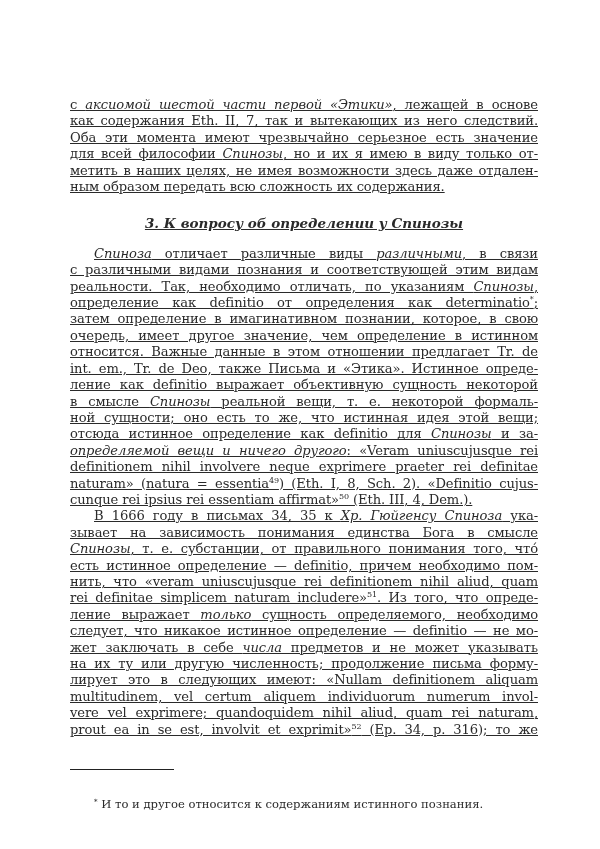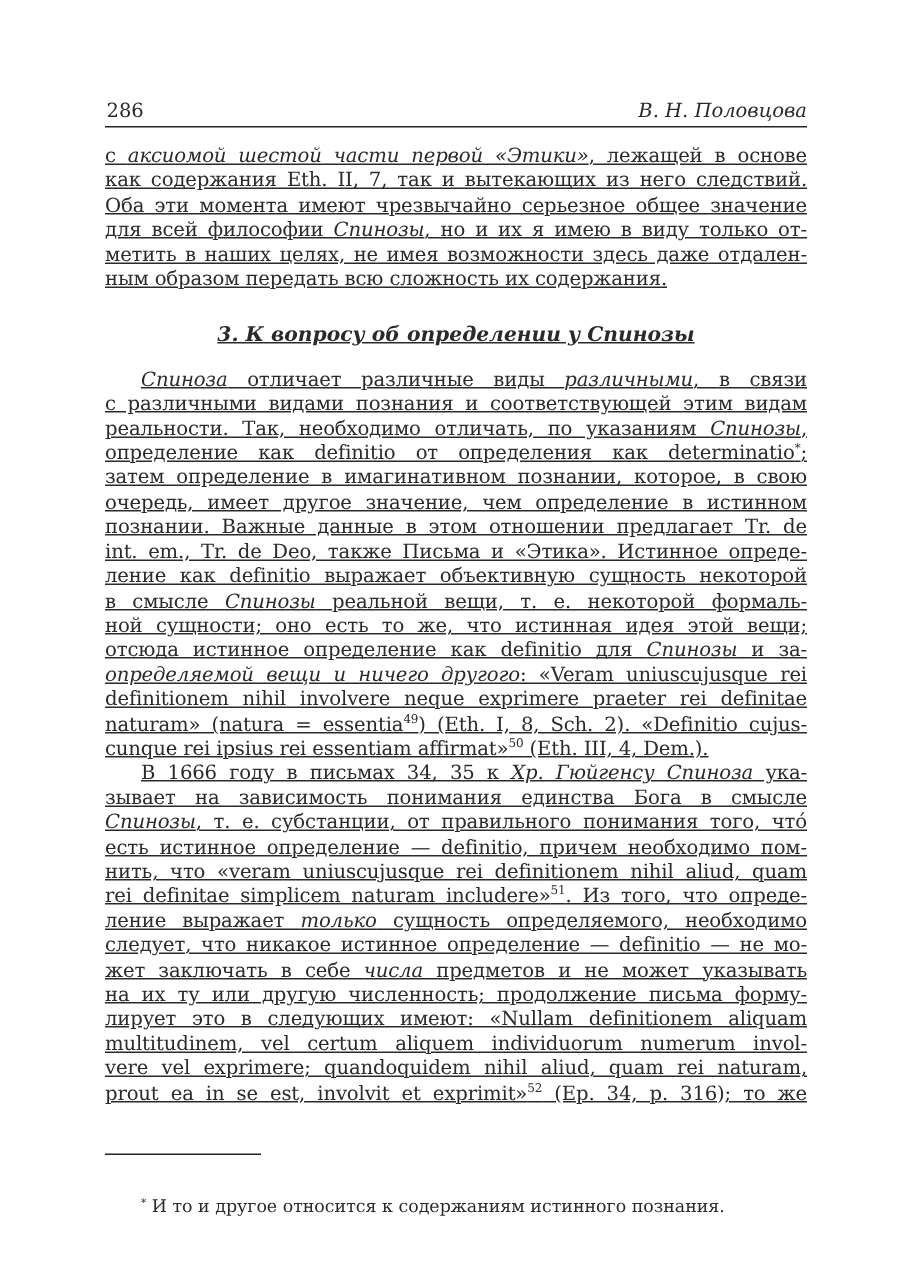--- a/index.html
+++ b/index.html
@@ -107,43 +107,39 @@
     .footnote sup {
       font-size: 7px;
       vertical-align: 4px;
     }
   </style>
 </head>
 <body>
 
 <div class="page">
 
-  <div class="running-head">
-    <span class="page-number">286</span>
-    <span class="author">В. Н. Половцова</span>
-  </div>
 
   <div class="body-text">
     <p>
         <span class="line">с <i>аксиомой шестой части первой «Этики»</i>, лежащей в основе</span>
         <span class="line">как содержания Eth. II, 7, так и вытекающих из него следствий.</span>
-        <span class="line">Оба эти момента имеют чрезвычайно серьезное общее значение</span>
+        <span class="line">Оба эти момента имеют чрезвычайно серьезное есть значение</span>
         <span class="line">для всей философии <i>Спинозы</i>, но и их я имею в виду только от-</span>
         <span class="line">метить в наших целях, не имея возможности здесь даже отдален-</span>
         <span class="line last">ным образом передать всю сложность их содержания.</span>
       </p>
     <p class="section-heading">3. К вопросу об определении у Спинозы</p>
     <p>
         <span class="line indent"><i>Спиноза</i> отличает различные виды <i>различными</i>, в связи</span>
         <span class="line">с различными видами познания и соответствующей этим видам</span>
         <span class="line">реальности. Так, необходимо отличать, по указаниям <i>Спинозы</i>,</span>
         <span class="line">определение как definitio от определения как determinatio<sup>*</sup>;</span>
         <span class="line">затем определение в имагинативном познании, которое, в свою</span>
         <span class="line">очередь, имеет другое значение, чем определение в истинном</span>
-        <span class="line">познании. Важные данные в этом отношении предлагает Tr. de</span>
+        <span class="line">относится. Важные данные в этом отношении предлагает Tr. de</span>
         <span class="line">int. em., Tr. de Deo, также Письма и «Этика». Истинное опреде-</span>
         <span class="line">ление как definitio выражает объективную сущность некоторой</span>
         <span class="line">в смысле <i>Спинозы</i> реальной вещи, т. е. некоторой формаль-</span>
         <span class="line">ной сущности; оно есть то же, что истинная идея этой вещи;</span>
         <span class="line">отсюда истинное определение как definitio для <i>Спинозы</i> и за-</span>
         <span class="line"><i>определяемой вещи и ничего другого</i>: «Veram uniuscujusque rei</span>
         <span class="line">definitionem nihil involvere neque exprimere praeter rei definitae</span>
         <span class="line">naturam» (natura = essentia<sup>49</sup>) (Eth. I, 8, Sch. 2). «Definitio cujus-</span>
         <span class="line last">cunque rei ipsius rei essentiam affirmat»<sup>50</sup> (Eth. III, 4, Dem.).</span>
       </p>

